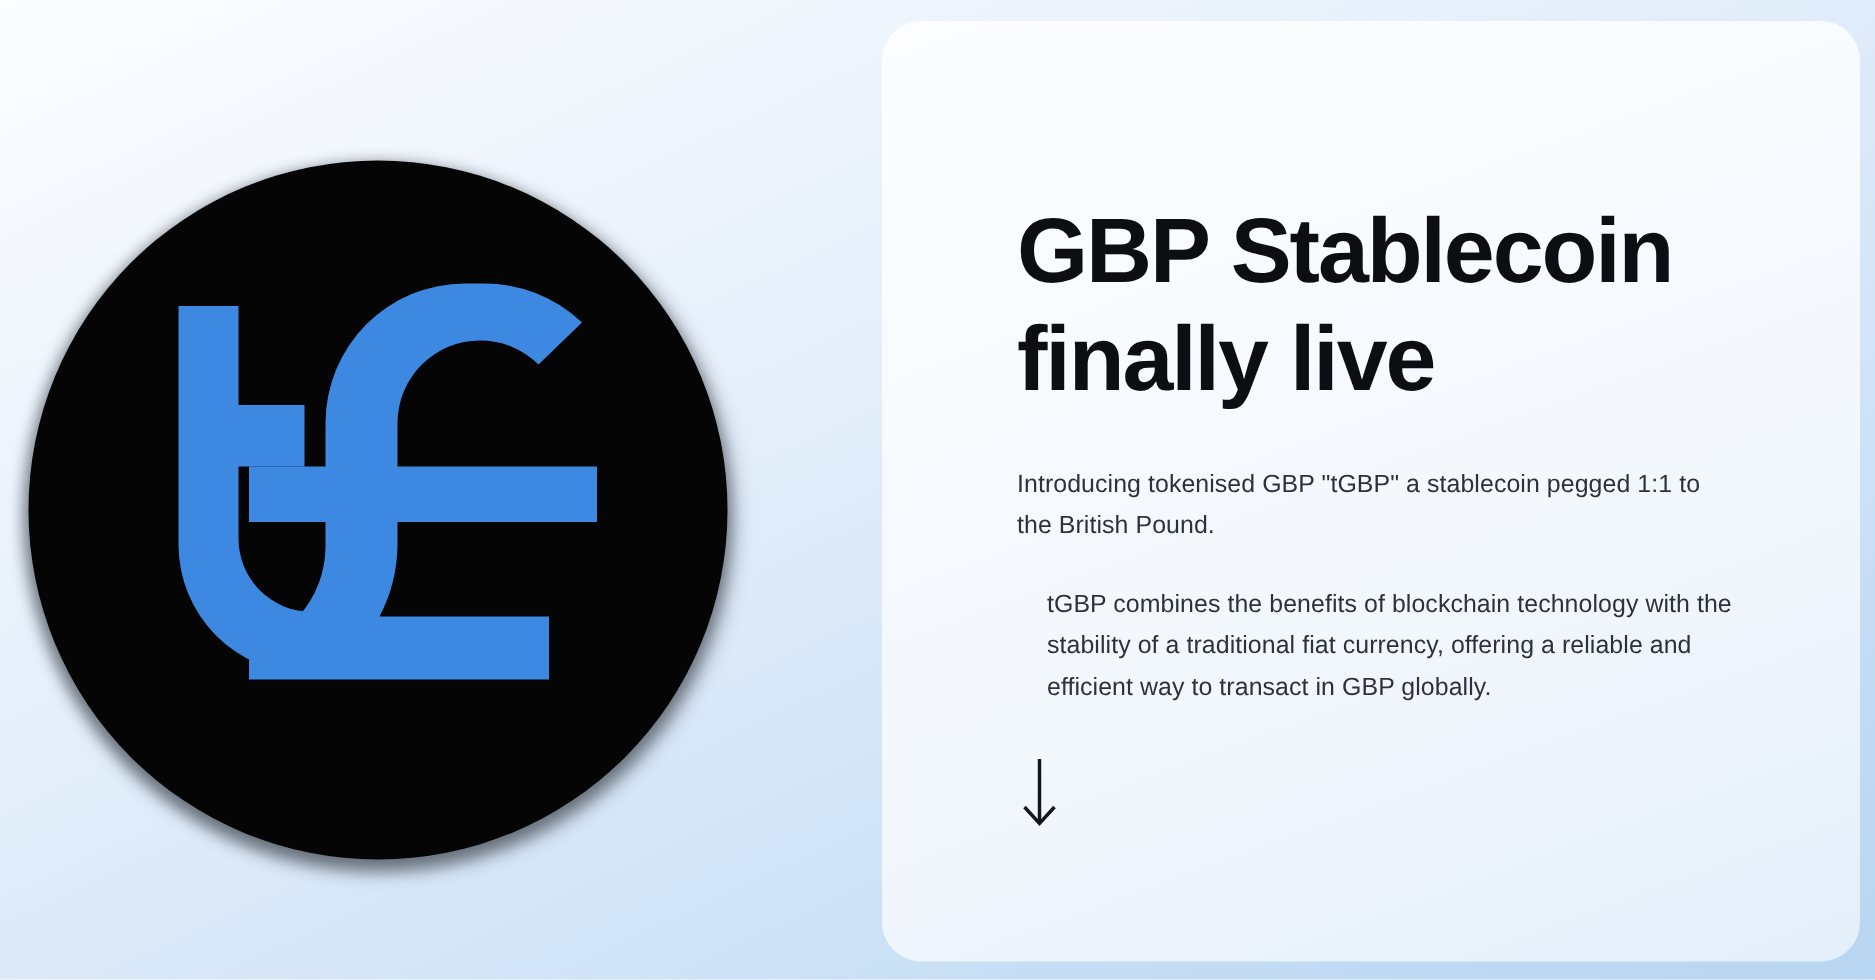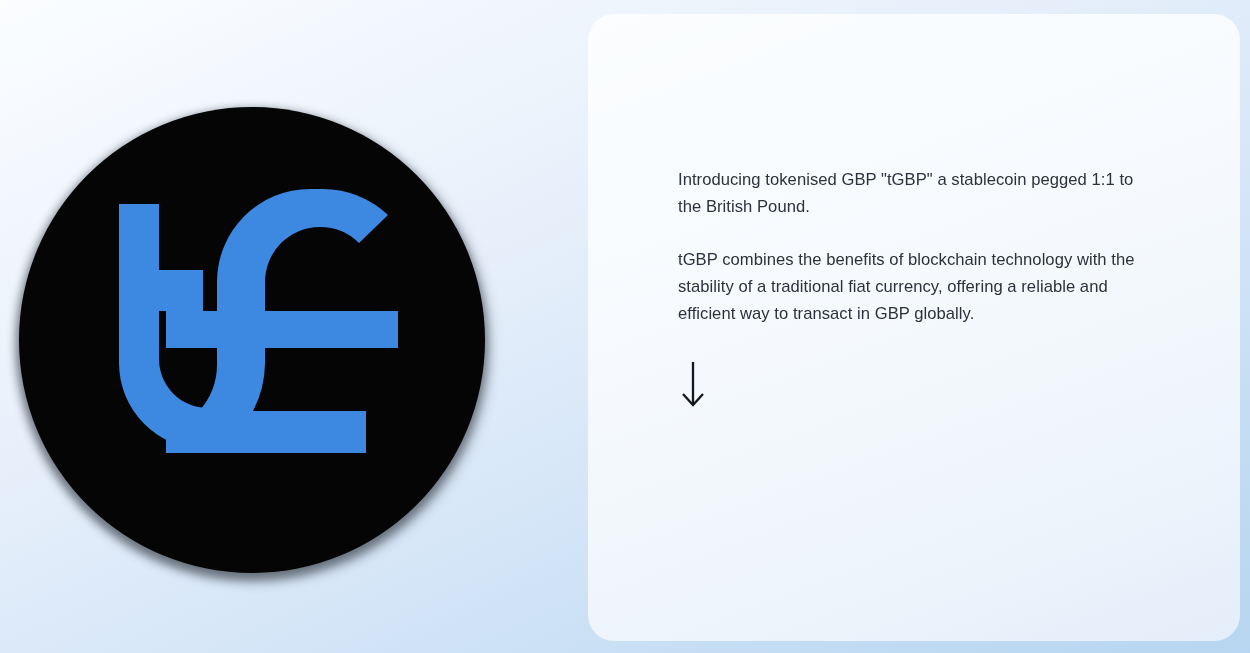--- a/index.html
+++ b/index.html
@@ -81,21 +81,21 @@
 
   .body-paragraph {
     font-family: "Liberation Sans", sans-serif;
     font-size: 16.6px;
     line-height: 1.63;
     color: #2c323d;
     letter-spacing: 0.05px;
   }
 
   #paragraph-intro { margin-top: 34px; width: 470px; }
-  #paragraph-detail { margin-top: 26px; width: 470px; }
+  #paragraph-detail { margin-top: 26px; width: 470px; margin-left: 20px; }
 
   #scroll-arrow {
     margin-top: 32px;
     width: 30px;
     height: 52px;
   }
   #scroll-arrow svg { display:block; }
 </style>
 </head>
 <body>
@@ -116,20 +116,22 @@
                h-133 v-29 a55 55 0 0 1 55 -55
                a55 55 0 0 1 39 16 l29 -28
                a95 95 0 0 0 -68 -26 z" fill="#3d88e0"></path>
     </svg>
   </div>
 </div>
 
 <div id="content-card">
   <div id="card-inner">
 
+    <h1 id="headline">GBP Stablecoin
+finally live</h1>
 
     <p id="paragraph-intro" class="body-paragraph">Introducing tokenised GBP "tGBP" a stablecoin pegged 1:1 to the British Pound.</p>
 
     <p id="paragraph-detail" class="body-paragraph">tGBP combines the benefits of blockchain technology with the stability of a traditional fiat currency, offering a reliable and efficient way to transact in GBP globally.</p>
 
     <div id="scroll-arrow">
       <svg width="30" height="52" viewBox="0 0 30 52" xmlns="http://www.w3.org/2000/svg">
         <line x1="15" y1="3" x2="15" y2="45" stroke="#13161c" stroke-width="2.3" stroke-linecap="butt"></line>
         <polyline points="5,35 15,46 25,35" fill="none" stroke="#13161c" stroke-width="2.3" stroke-linecap="butt" stroke-linejoin="miter"></polyline>
       </svg>

